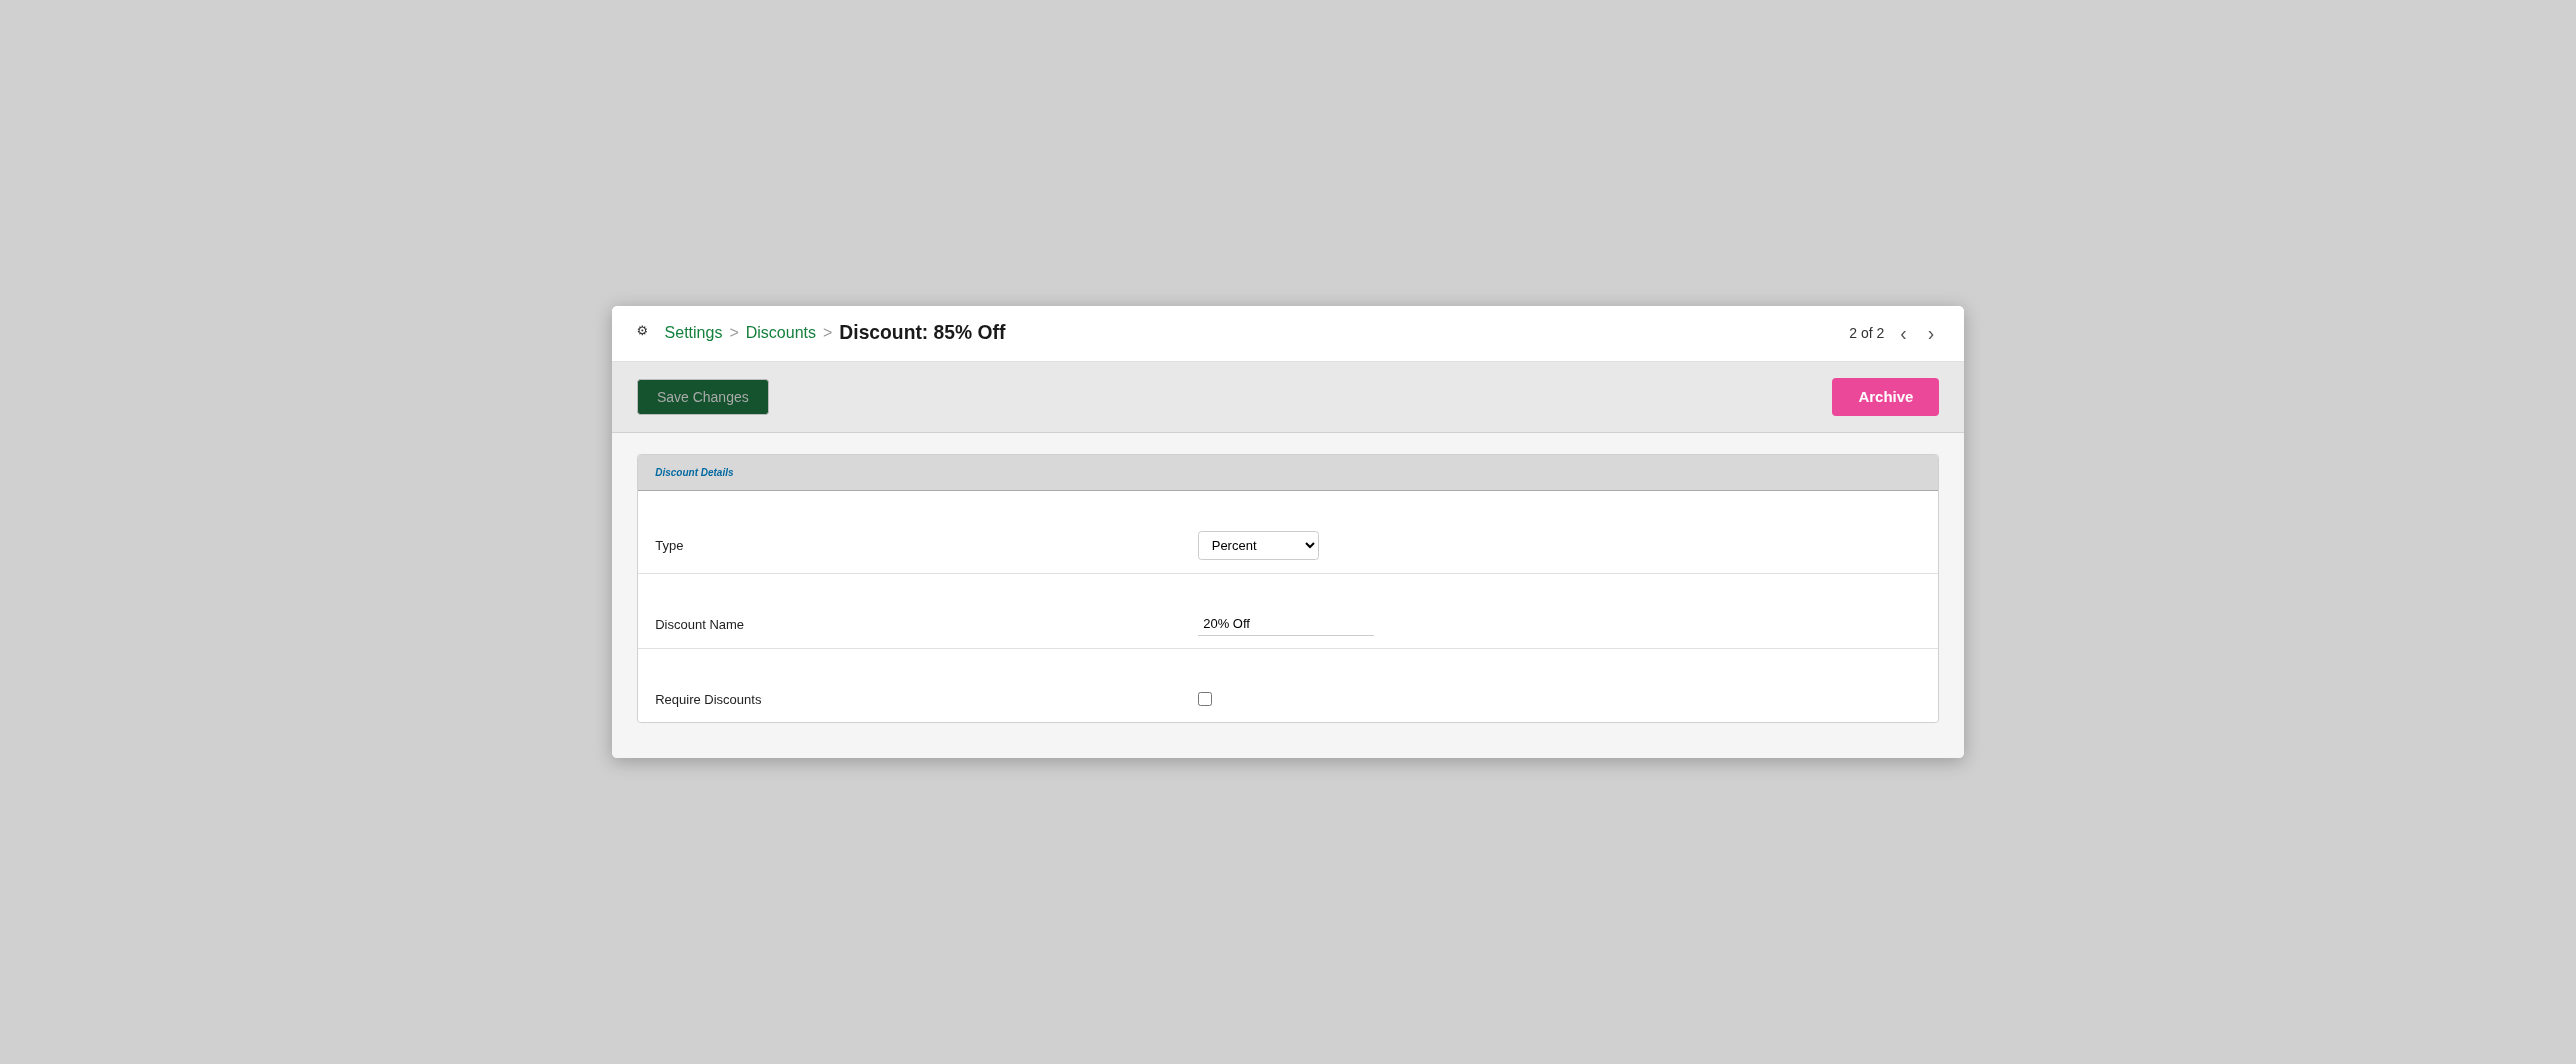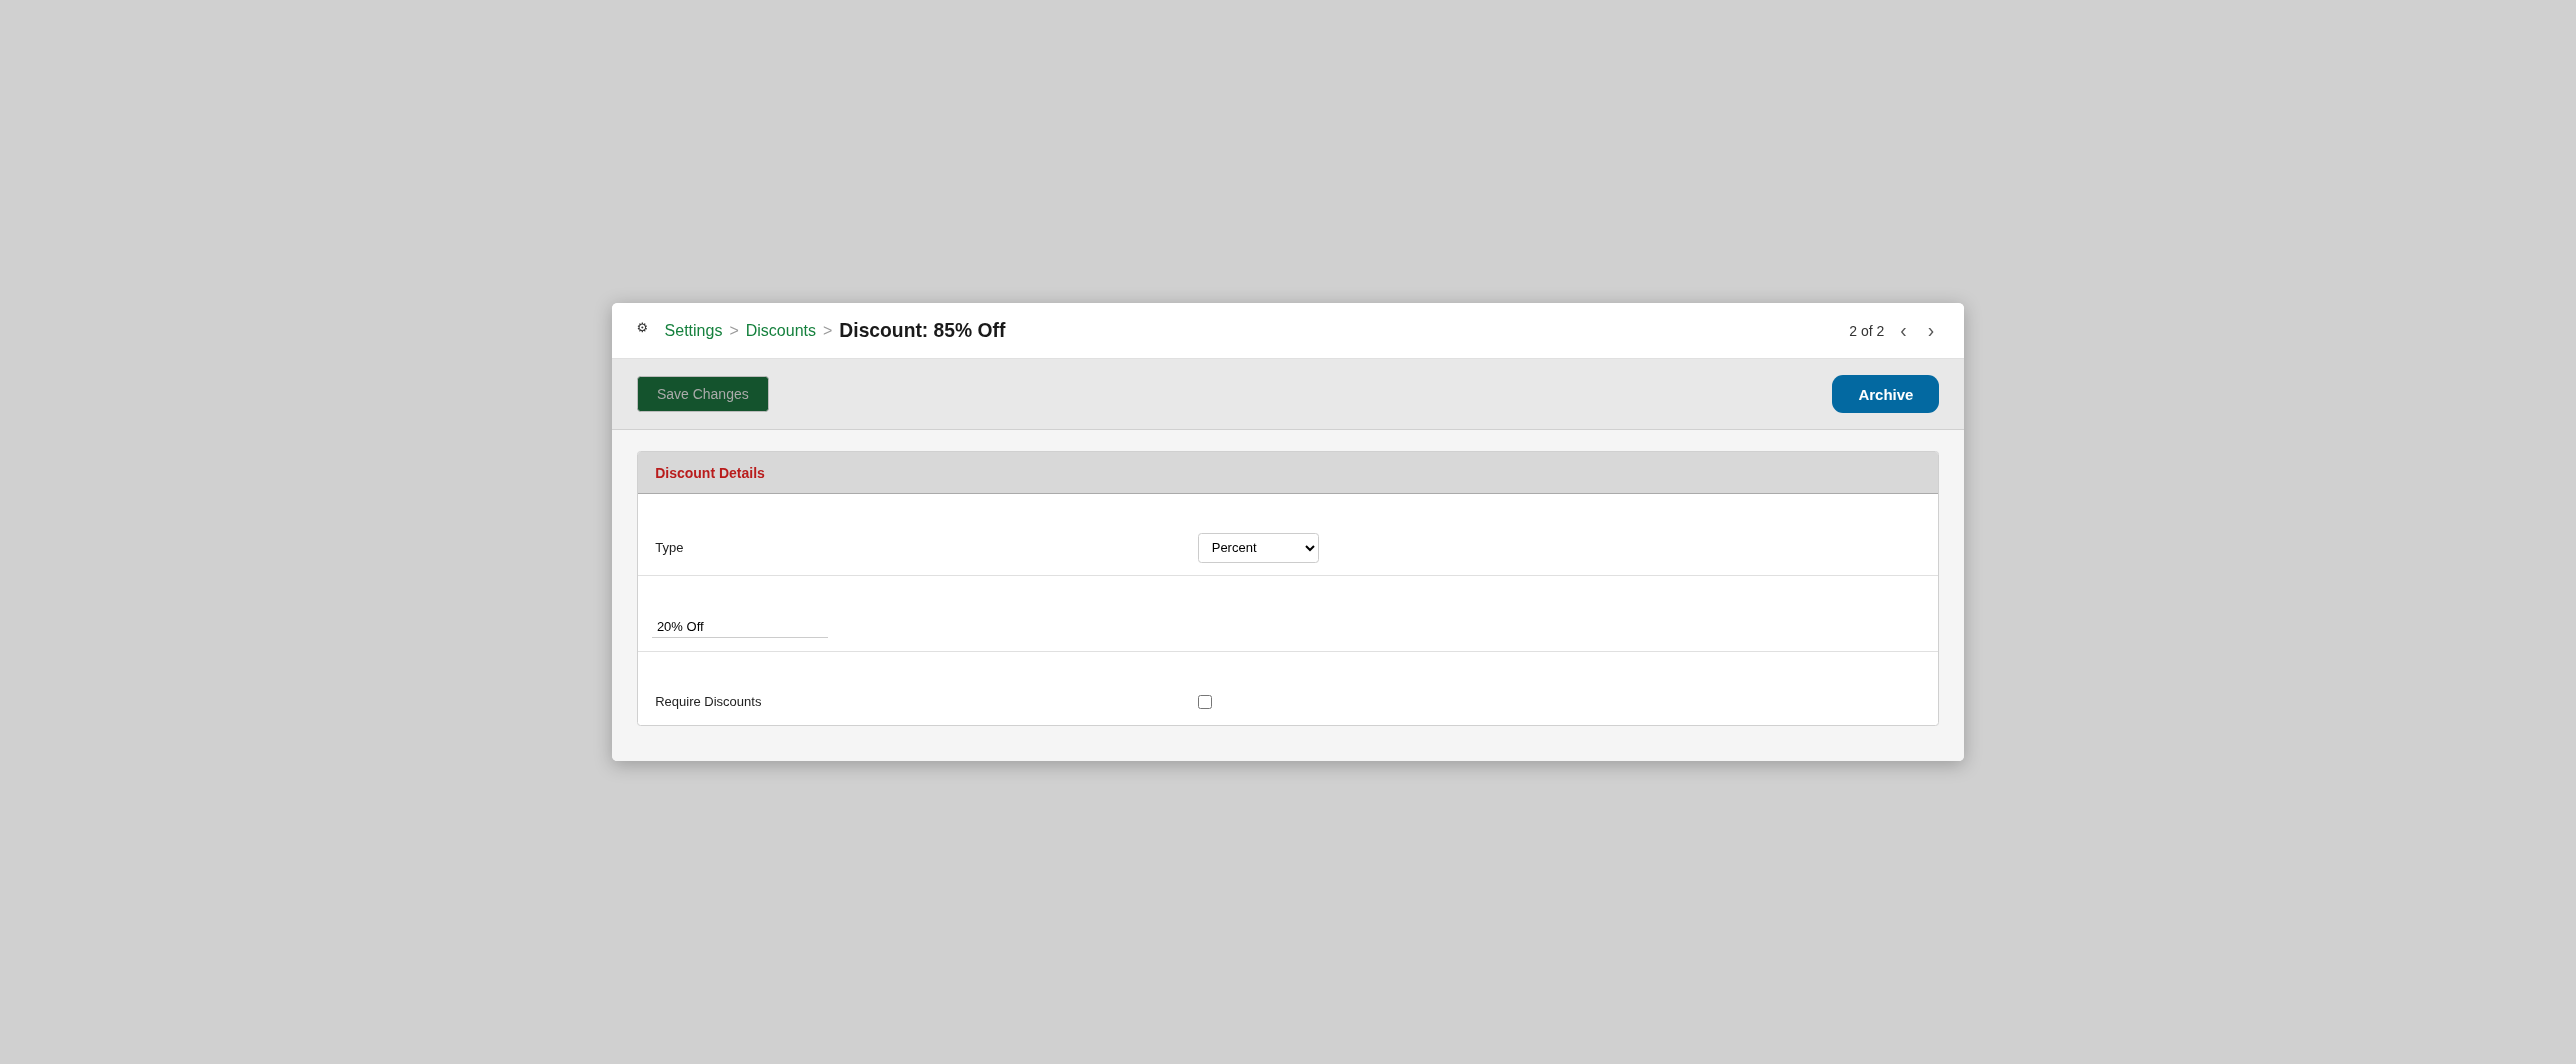--- a/index.html
+++ b/index.html
@@ -101,23 +101,23 @@
       background: #14532d;
       border: 0.9px solid #bbb;
       border-radius: 3.5px;
       padding: 8.8px 19.3px;
       font-size: 14px;
       color: #aaa;
       cursor: pointer;
     }
 
     .archive-btn {
-      background: #0369a1;
+      background: #ec4899;
       border: none;
-      border-radius: 11px;
+      border-radius: 4px;
       padding: 10.5px 26px;
       font-size: 15px;
       font-weight: 600;
       color: #ffffff;
       cursor: pointer;
     }
 
     
     .content-area {
       padding: 21px 24.6px 35px;
@@ -128,24 +128,25 @@
     .details-panel {
       background: #ffffff;
       border: 0.9px solid #d0d0d0;
       border-radius: 3.5px;
       overflow: hidden;
     }
 
     .panel-header {
       background: #d8d8d8;
       padding: 12.3px 17.6px;
-      font-size: 14px;
+      font-size: 10px;
       font-weight: 700;
-      color: #b91c1c;
+      color: #0369a1;
       border-bottom: 1.8px solid #aaa;
+      font-style: italic;
     }
 
     
     .detail-row {
       display: flex;
       align-items: center;
       border-bottom: 0.9px solid #e0e0e0;
       min-height: 46px;
       margin-top: 27px;
     }
@@ -253,20 +254,21 @@
         <div class="row-label">Type</div>
         <div class="row-value">
           <select class="type-select">
             <option>Percent</option>
             <option>Fixed Amount</option>
           </select>
         </div>
       </div>
 
       <div class="detail-row">
+        <div class="row-label">Discount Name</div>
         <div class="row-value">
           <input class="name-input" type="text" value="20% Off" style="">
         </div>
       </div>
 
 
       <div class="detail-row">
         <div class="row-label">Require Discounts</div>
         <div class="row-value">
           <input class="require-checkbox" type="checkbox" style="">

